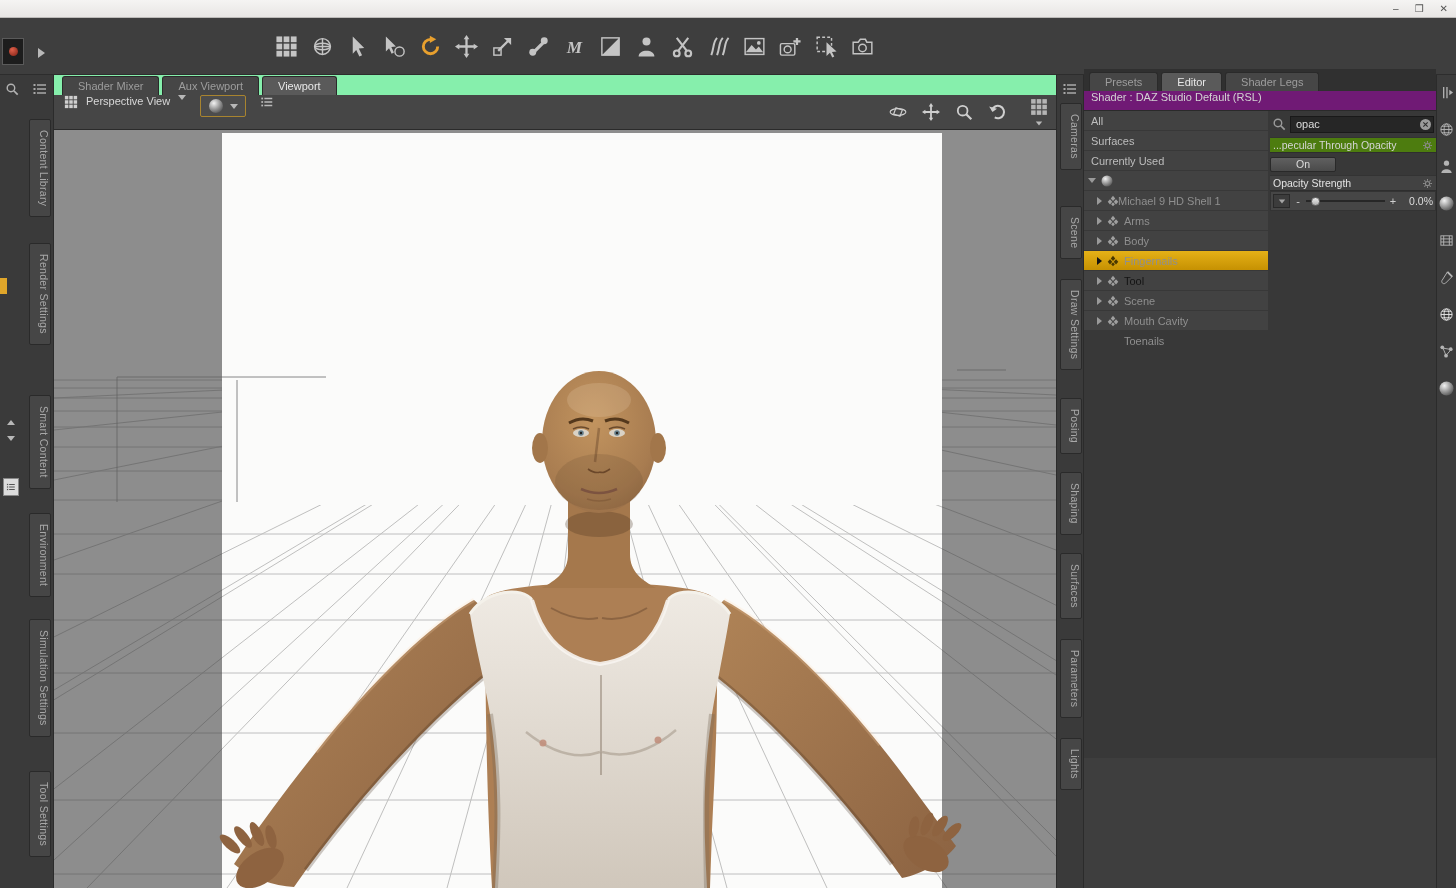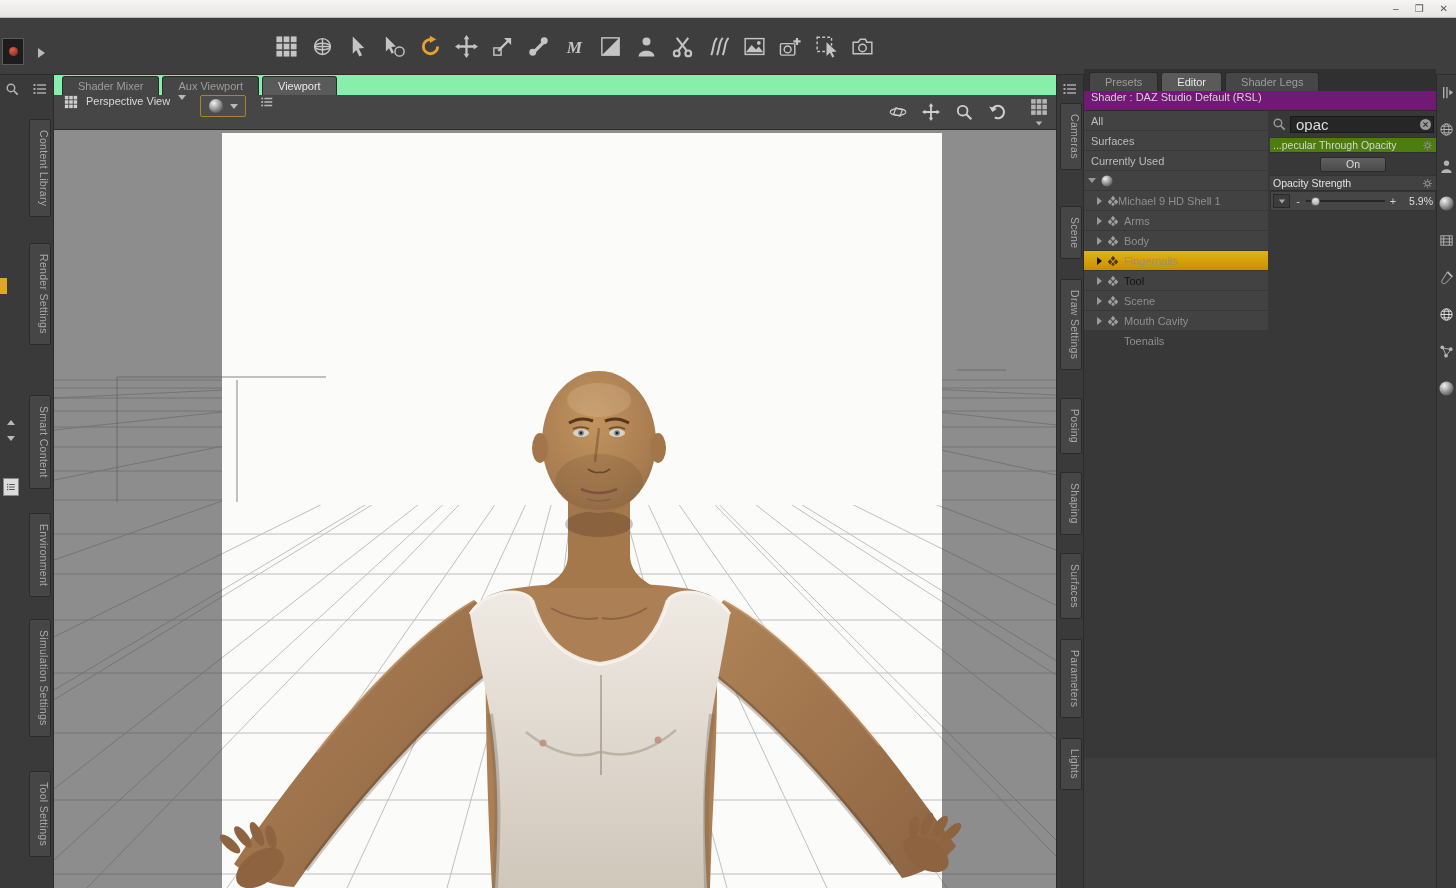--- a/index.html
+++ b/index.html
@@ -92,29 +92,29 @@
   .trow.selected .dlabel { color:#141414; }
   .trow.selected .tri-r { border-left-color:#141414; }
   .dico { width:12px; height:12px; color:#9f9f9f; }
   .trow.selected .dico { color:#4a3800; }
 
   #rp-props { position:absolute; left:186px; top:0; width:166px; }
   .search-row { height:26px; display:flex; align-items:center; gap:4px; padding:0 2px; }
   .search-row .mag { width:14px; height:14px; color:#9a9a9a; flex:none; }
   .search-wrap { position:relative; flex:1; }
   .search-wrap input { width:100%; height:17px; background:#262626; border:1px solid #191919;
-    color:#dcdcdc; font-family:"Liberation Sans",sans-serif; font-size:15px; padding:0 17px 0 5px; }
+    color:#dcdcdc; font-family:"Liberation Sans",sans-serif; font-size:11px; padding:0 17px 0 5px; }
   .clear-x { position:absolute; right:3px; top:3px; width:11px; height:11px; border-radius:50%;
     background:#9a9a9a; color:#2c2c2c; display:flex; align-items:center; justify-content:center; }
   .clear-x svg { width:7px; height:7px; }
   .prow { height:16px; background:#4d7c0f; border-top:1px solid #333; border-bottom:1px solid #2e2e2e;
     display:flex; align-items:center; padding:0 3px; gap:4px; }
   .prow .ptext { flex:1; color:#d6d6d6; font-size:10.5px; white-space:nowrap; overflow:hidden; }
   .gear { width:11px; height:11px; color:#8c8c8c; flex:none; }
-  .on-row { height:22px; display:flex; align-items:center; justify-content:center; }
+  .on-row { height:22px; display:flex; align-items:center; }
   .on-btn { width:66px; height:15px; background:linear-gradient(#606060,#4a4a4a);
     border:1px solid #292929; border-radius:2px; color:#dcdcdc; font-size:10.5px;
     display:flex; align-items:center; justify-content:center; }
   .slider-row { height:20px; display:flex; align-items:center; gap:4px; padding:0 2px;
     background:#464646; border:1px solid #333; }
   .dd-box { width:17px; height:14px; background:#3c3c3c; border:1px solid #292929;
     display:flex; align-items:center; justify-content:center; }
   .dd-box .tri-d { border-top-color:#a5a5a5; transform:scale(.8); }
   .sgn { color:#cfcfcf; width:8px; text-align:center; }
   .track { flex:1; height:14px; position:relative; }
@@ -781,21 +781,21 @@
       </div>
       <div class="slider-row">
         <div class="dd-box">
             <span class="tri-d"></span>
           </div>
         <span class="sgn">-</span>
         <div class="track">
             <div class="thumb"></div>
           </div>
         <span class="sgn">+</span>
-        <span class="slider-value">5.9%</span>
+        <span class="slider-value">0.0%</span>
       </div>
     </div>
   </div>
 </div>
 
 <div id="far-rail">
   <svg class="ic">
       <use href="#s-handle"></use>
     </svg>
   <svg class="ic">

